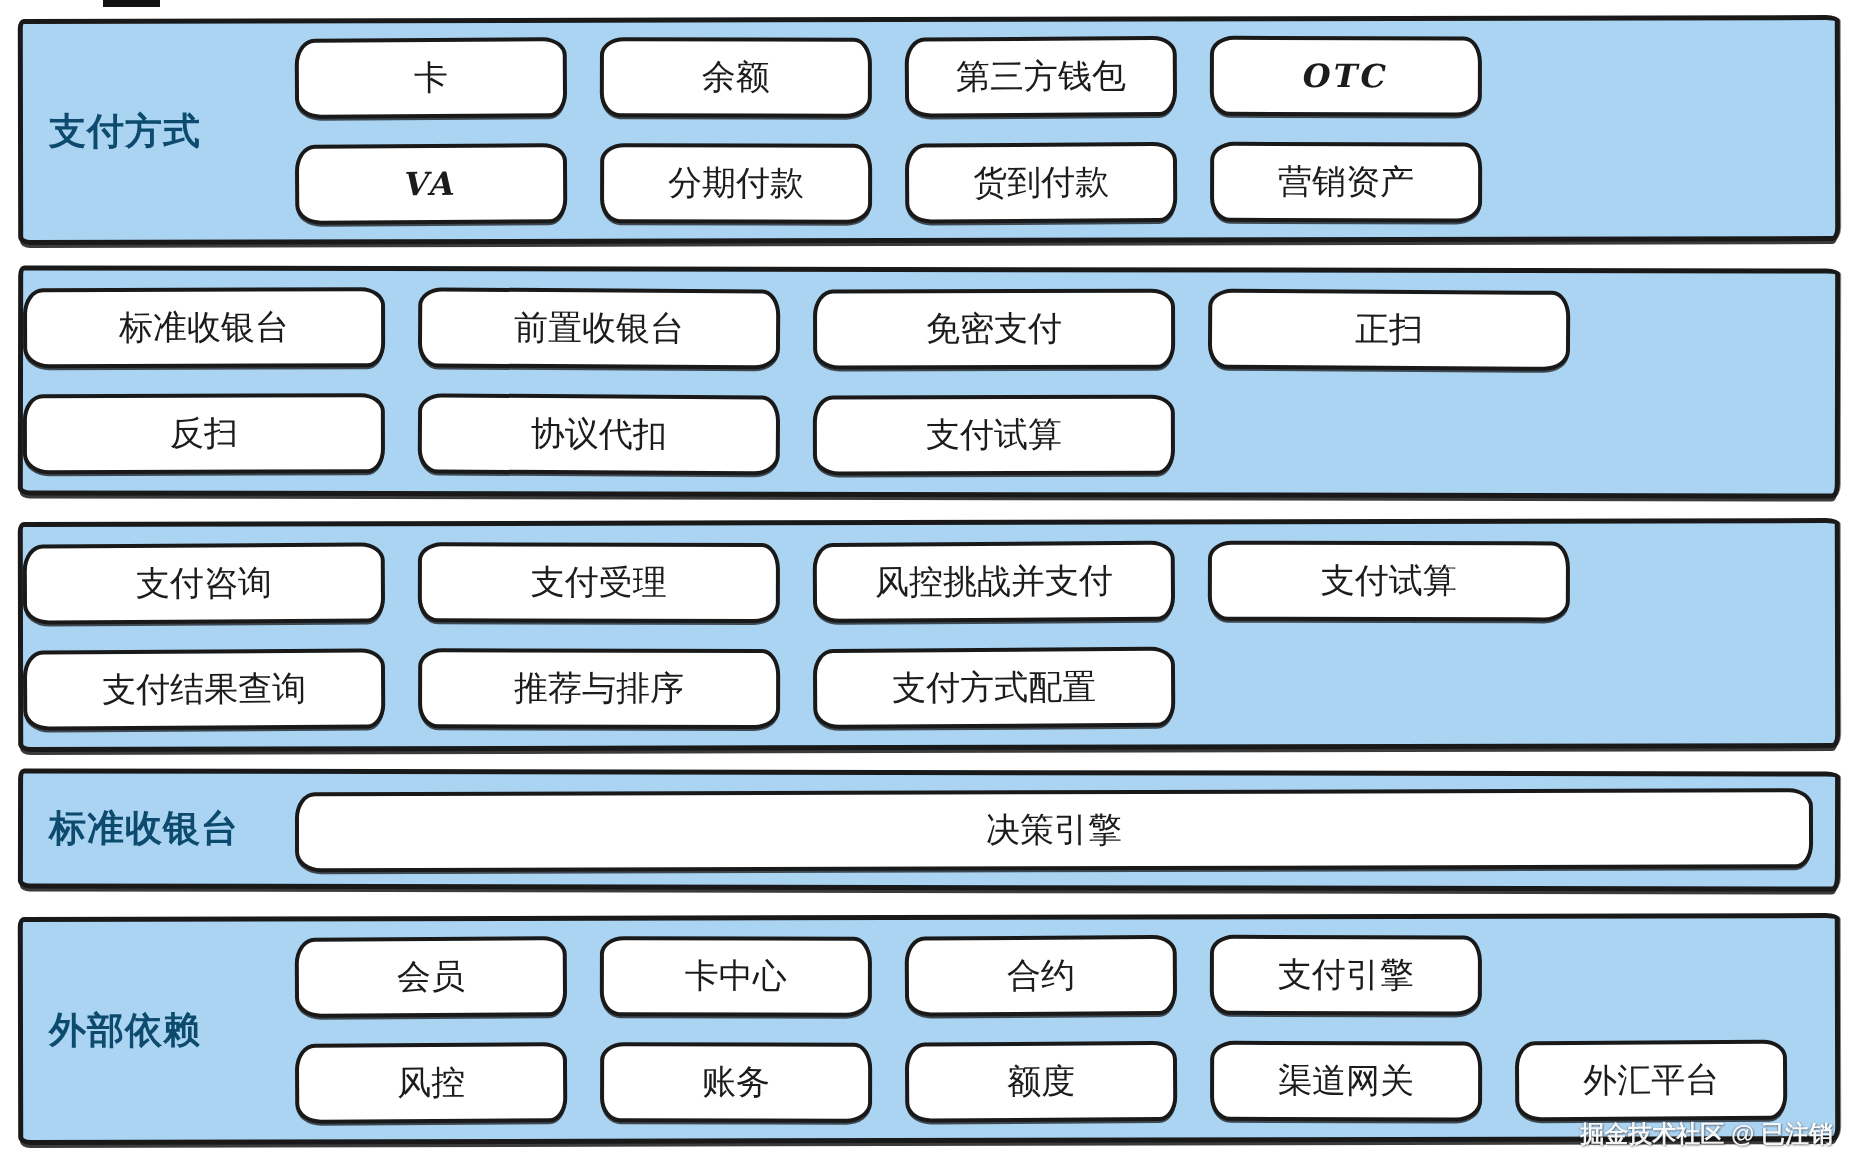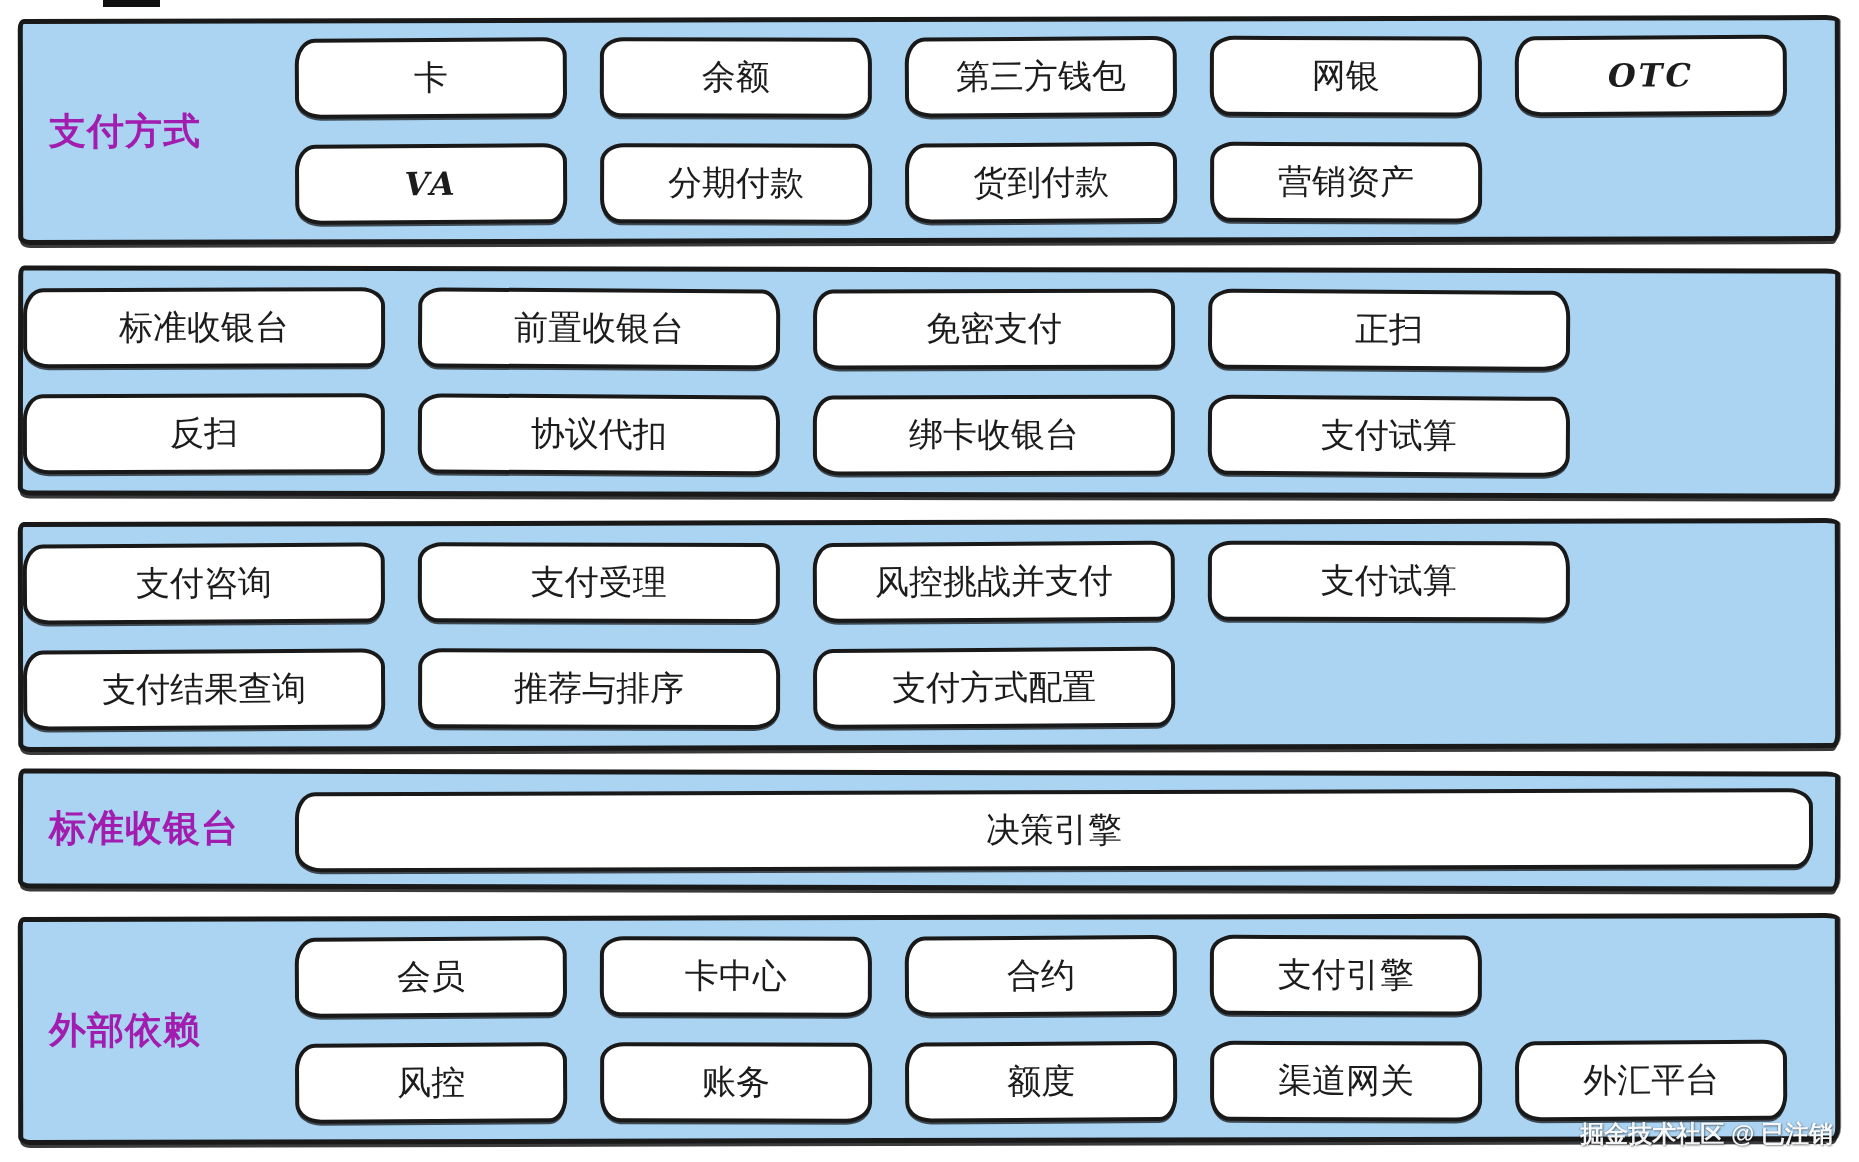--- a/index.html
+++ b/index.html
@@ -45,21 +45,21 @@
 
   .band-label {
     width: 272px;
     flex: 0 0 272px;
     display: flex;
     align-items: center;
     padding-left: 26px;
     box-sizing: border-box;
     font-size: 37px;
     font-weight: 600;
-    color: #a21caf;
+    color: #0c4a6e;
     letter-spacing: 1px;
   }
   .band-content {
     flex: 1;
     display: flex;
     flex-direction: column;
     justify-content: center;
     gap: 26px;
     padding-right: 16px;
   }
@@ -119,21 +119,20 @@
 <div id="canvas">
   <div class="top-mark"></div>
   <div id="bands">
       <div class="band band-0">
         <div class="band-label">支付方式</div>
         <div class="band-content">
           <div class="band-row">
             <div class="node">卡</div>
             <div class="node">余额</div>
             <div class="node">第三方钱包</div>
-            <div class="node">网银</div>
             <div class="node latin">OTC</div>
           </div>
           <div class="band-row">
             <div class="node latin">VA</div>
             <div class="node">分期付款</div>
             <div class="node">货到付款</div>
             <div class="node">营销资产</div>
           </div>
         </div>
       </div>
@@ -141,21 +140,20 @@
         <div class="band-content">
           <div class="band-row">
             <div class="node">标准收银台</div>
             <div class="node">前置收银台</div>
             <div class="node">免密支付</div>
             <div class="node">正扫</div>
           </div>
           <div class="band-row">
             <div class="node">反扫</div>
             <div class="node">协议代扣</div>
-            <div class="node">绑卡收银台</div>
             <div class="node">支付试算</div>
           </div>
         </div>
       </div>
       <div class="band band-2">
         <div class="band-content">
           <div class="band-row">
             <div class="node">支付咨询</div>
             <div class="node">支付受理</div>
             <div class="node">风控挑战并支付</div>

